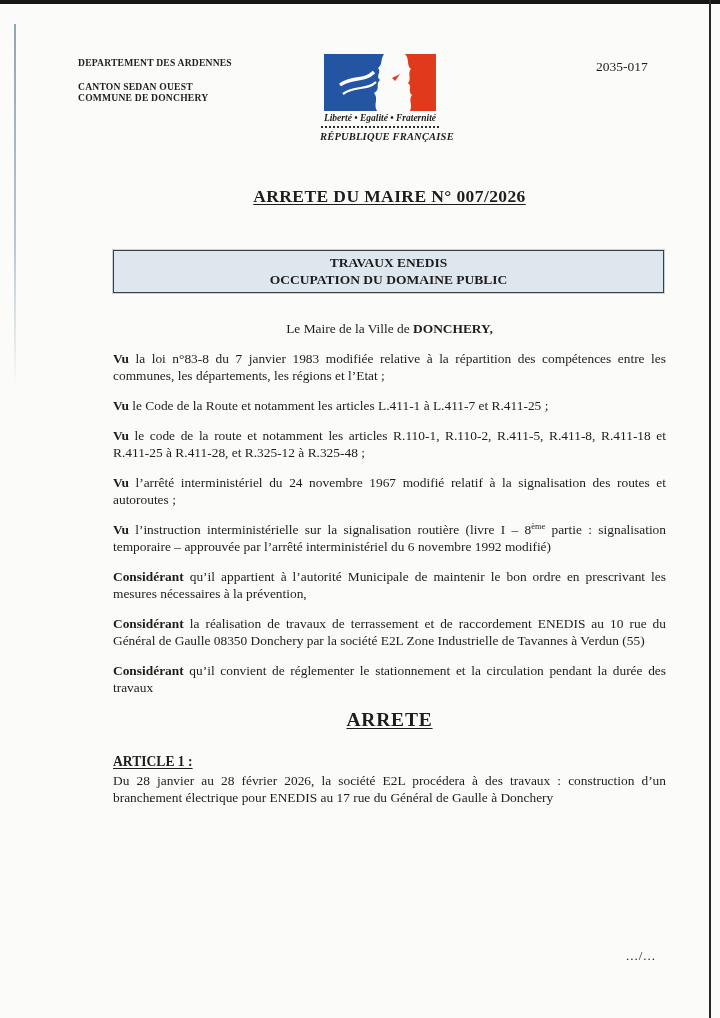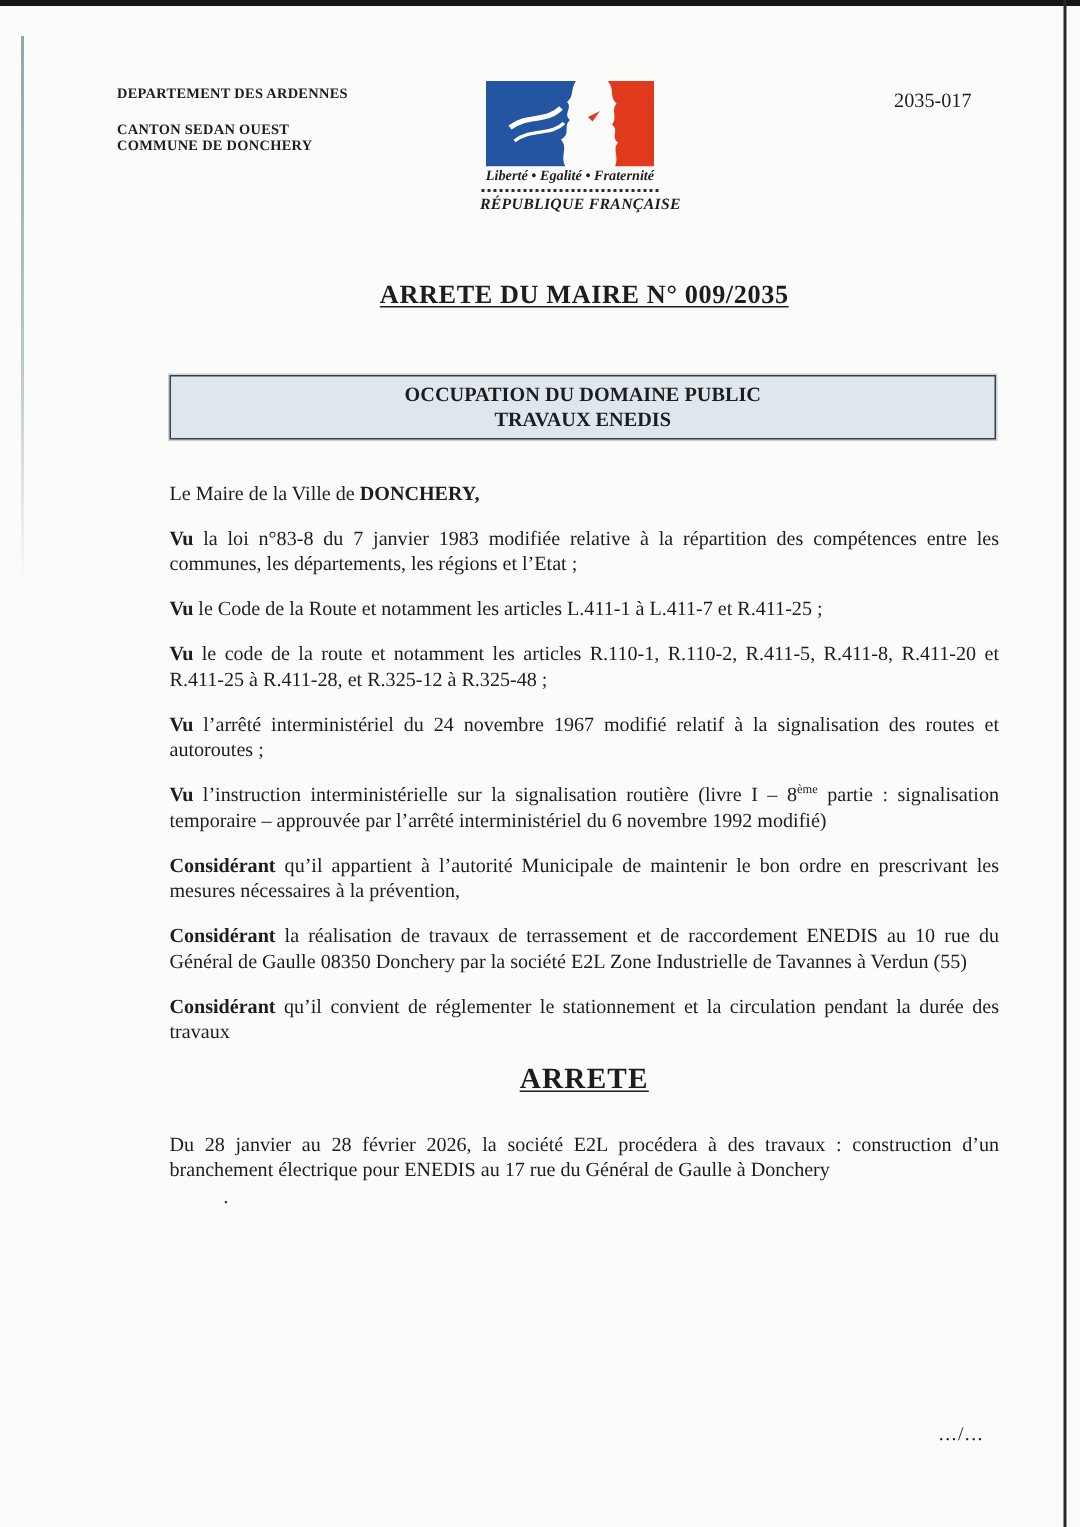--- a/index.html
+++ b/index.html
@@ -38,21 +38,21 @@
                text-decoration:underline; text-underline-offset:2px;
                letter-spacing:0.4px; margin:0 0 43px; }
 
   .subject-box { border:1.5px solid #3b3f44; text-align:center; font-weight:bold;
                  font-size:13.5px; line-height:17px; padding:3px 0 4px;
                  box-shadow:0 0 0 1px #c9d2da; margin:0 2px 27px 0; }
 
   .para { font-size:13.4px; line-height:17px; text-align:justify; margin:0 0 13px; }
   .para b { font-weight:bold; }
   .para sup { font-size:0.62em; line-height:0; }
-  .intro { text-align:left; }
+  .intro { text-align:center; }
 
   .arrete-heading { text-align:center; font-size:19.5px; font-weight:bold;
                     text-decoration:underline; text-underline-offset:2px;
                     letter-spacing:0.8px; margin:5px 0 23px; }
   .article-heading { font-size:13.6px; font-weight:bold; text-decoration:underline;
                      text-underline-offset:2px; margin:0 0 2px; }
 
   .stray-dot { position:absolute; left:149px; top:790px; font-size:13px; }
   .continuation { position:absolute; left:0; top:948px; width:656px; text-align:right;
                   font-size:13px; letter-spacing:1px; }
@@ -82,39 +82,40 @@
     </svg>
     <div class="logo-motto">Liberté • Egalité • Fraternité</div>
     <div class="logo-dots"></div>
     <div class="logo-republic">RÉPUBLIQUE FRANÇAISE</div>
   </div>
 
   <div class="ref-number">2035-017</div>
 </header>
 
 <main class="content">
-  <h1 class="doc-title">ARRETE DU MAIRE N° 009/2035</h1>
+  <h1 class="doc-title">ARRETE DU MAIRE N° 007/2026</h1>
 
   <div class="subject-box" style="background: rgb(222, 230, 238);">
+    <div>TRAVAUX ENEDIS</div>
     <div>OCCUPATION DU DOMAINE PUBLIC</div>
-    <div>TRAVAUX ENEDIS</div>
   </div>
 
   <p class="para intro"><span>Le Maire de la Ville de </span><b>DONCHERY,</b></p>
 
   <div id="preamble">
       <p class="para"><b>Vu</b><span> la loi n°83-8 du 7 janvier 1983 modifiée relative à la répartition des compétences entre les communes, les départements, les régions et l’Etat ;</span></p>
       <p class="para"><b>Vu</b><span> le Code de la Route et notamment les articles L.411-1 à L.411-7 et R.411-25 ;</span></p>
-      <p class="para"><b>Vu</b><span> le code de la route et notamment les articles R.110-1, R.110-2, R.411-5, R.411-8, R.411-20 et R.411-25 à R.411-28, et R.325-12 à R.325-48 ;</span></p>
+      <p class="para"><b>Vu</b><span> le code de la route et notamment les articles R.110-1, R.110-2, R.411-5, R.411-8, R.411-18 et R.411-25 à R.411-28, et R.325-12 à R.325-48 ;</span></p>
       <p class="para"><b>Vu</b><span> l’arrêté interministériel du 24 novembre 1967 modifié relatif à la signalisation des routes et autoroutes ;</span></p>
       <p class="para"><b>Vu</b><span> l’instruction interministérielle sur la signalisation routière (livre I – 8</span><sup>ème</sup><span> partie : signalisation temporaire – approuvée par l’arrêté interministériel du 6 novembre 1992 modifié)</span></p>
       <p class="para"><b>Considérant</b><span> qu’il appartient à l’autorité Municipale de maintenir le bon ordre en prescrivant les mesures nécessaires à la prévention,</span></p>
       <p class="para"><b>Considérant</b><span> la réalisation de travaux de terrassement et de raccordement ENEDIS au 10 rue du Général de Gaulle 08350 Donchery par la société E2L Zone Industrielle de Tavannes à Verdun (55)</span></p>
       <p class="para"><b>Considérant</b><span> qu’il convient de réglementer le stationnement et la circulation pendant la durée des travaux</span></p>
     </div>
 
   <h2 class="arrete-heading">ARRETE</h2>
 
+  <h3 class="article-heading">ARTICLE 1 :</h3>
   <p class="para">Du 28 janvier au 28 février 2026, la société E2L procédera à des travaux : construction d’un branchement électrique pour ENEDIS au 17 rue du Général de Gaulle à Donchery</p>
 </main>
 
 <div class="stray-dot">.</div>
 <div class="continuation">.../...</div>
 
 </body></html>

